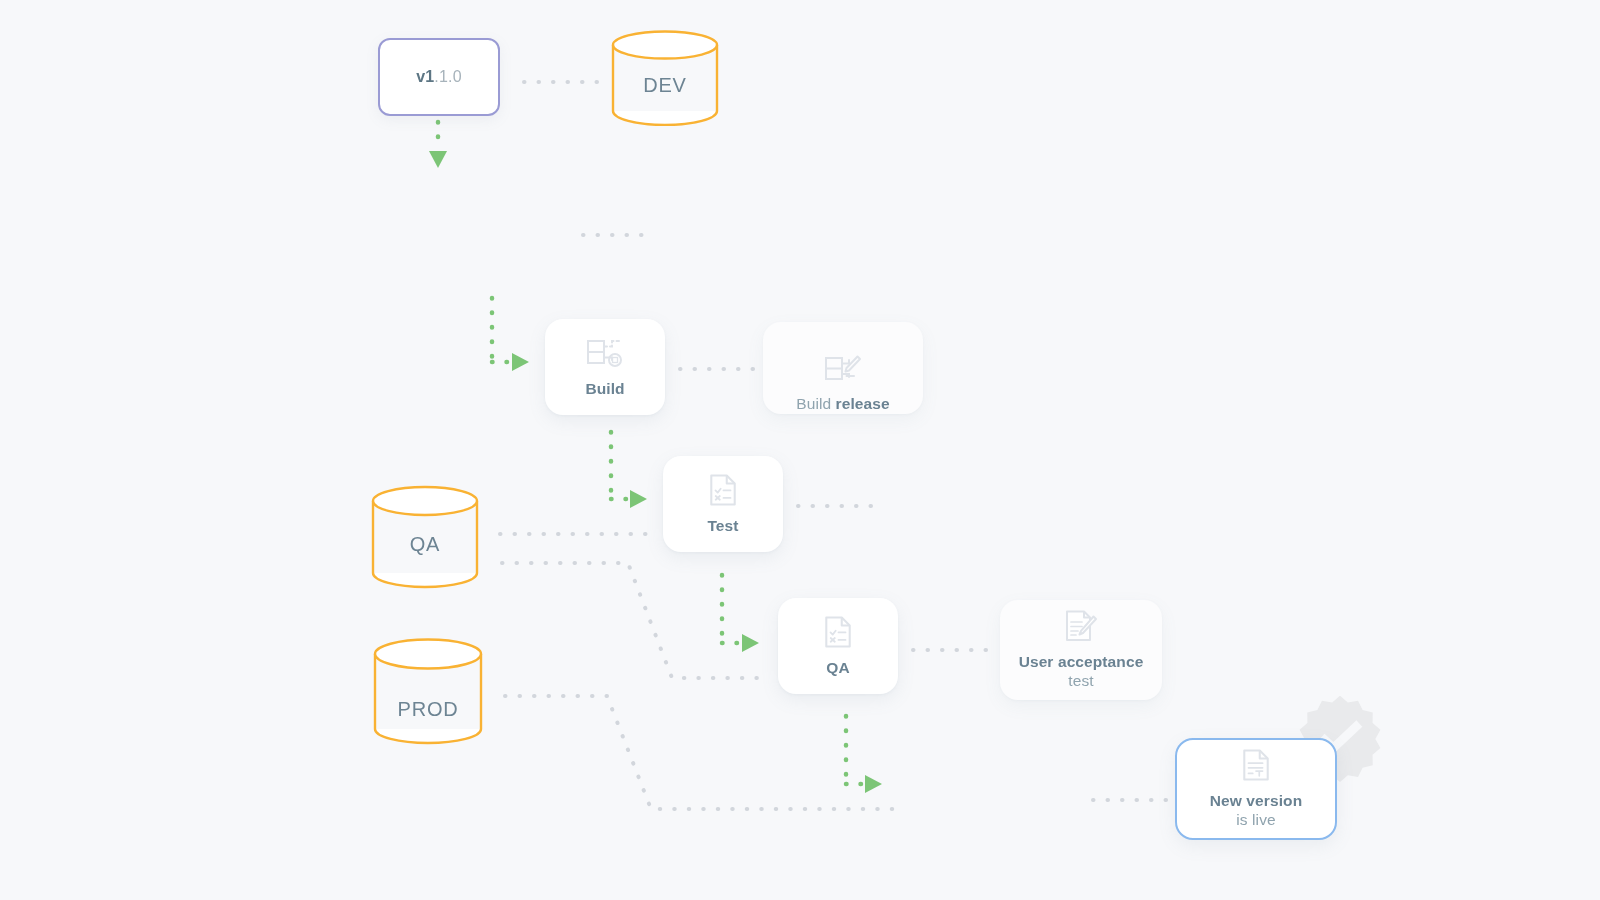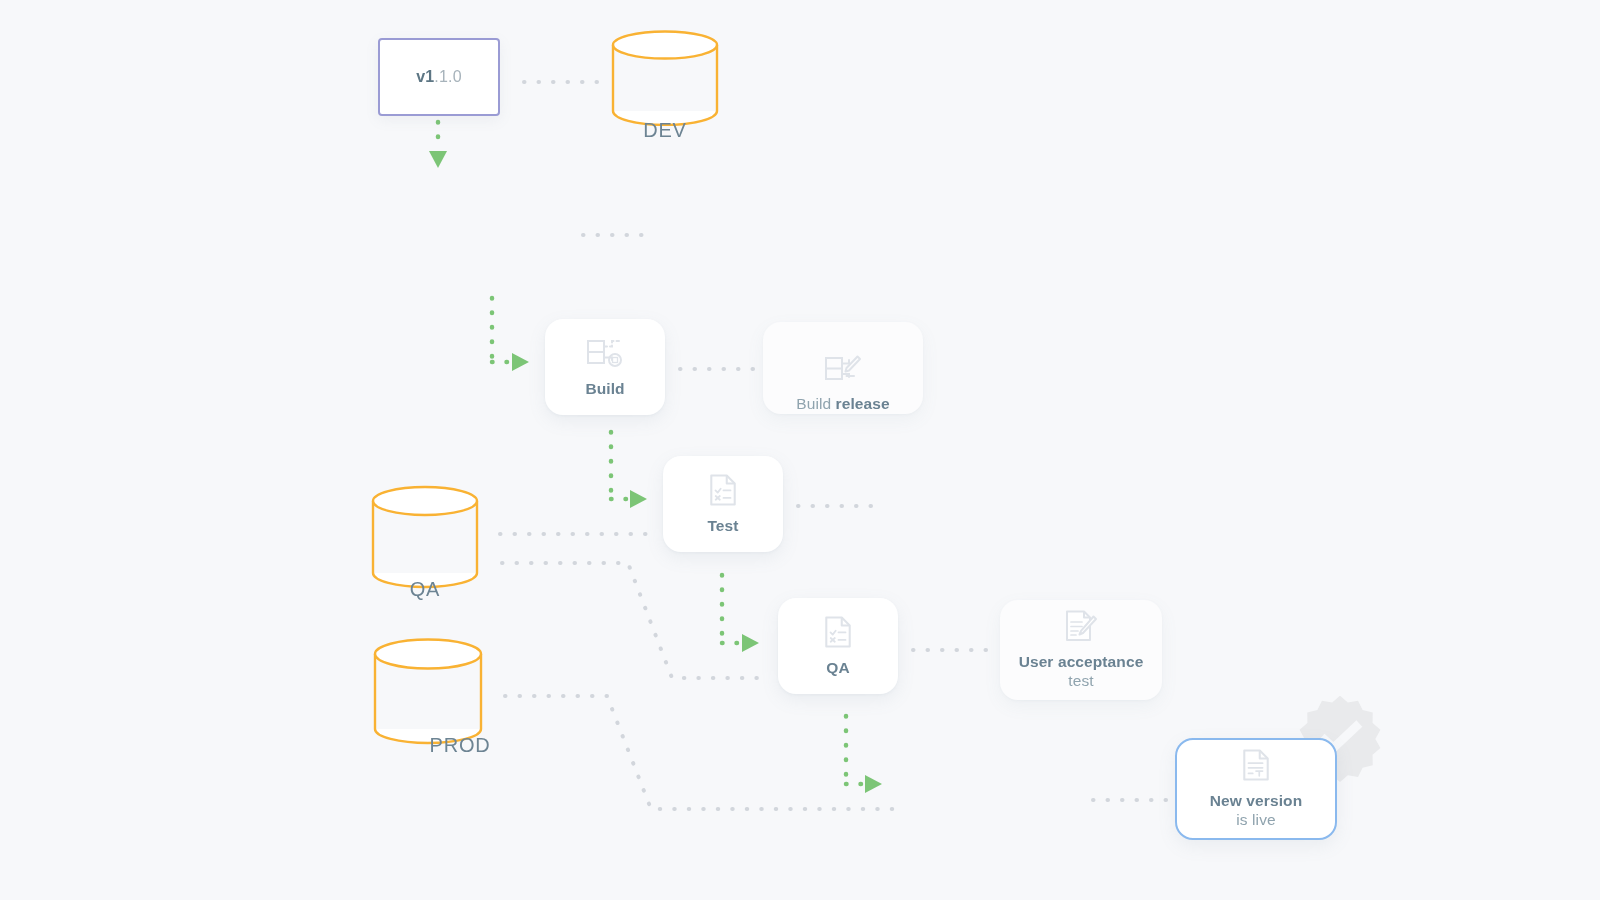--- a/index.html
+++ b/index.html
@@ -47,21 +47,21 @@
     box-shadow: 0 6px 18px rgba(120,135,160,0.07),
                 0 1px 3px rgba(120,135,160,0.05);
   }
   .card.outlined-blue {
     border: 2px solid #8ab9ee;
     box-shadow: 0 6px 18px rgba(120,135,160,0.10);
   }
   .card.outlined-purple {
     background: #ffffff;
     border: 2px solid #9a9bd4;
-    border-radius: 4px;
+    border-radius: 12px;
     box-shadow: 0 4px 14px rgba(120,135,160,0.09);
   }
 
   .node-icon {
     line-height: 0;
     margin-bottom: 10px;
   }
   .node-label {
     text-align: center;
     color: #6d8493;
@@ -88,21 +88,20 @@
   }
   .cyl-text {
     position: absolute;
     left: 0;
     width: 100%;
     text-align: center;
     color: #6d8493;
     font-size: 20px;
     letter-spacing: 0.8px;
     font-weight: 400;
-    margin-top: 45px;
   }
 
   
   .badge-seal {
     position: absolute;
     line-height: 0;
   }
 </style>
 </head>
 <body>
@@ -237,21 +236,21 @@
     <div class="cyl-text" style="top:48px;">QA</div>
   </div>
 
   <div class="cylinder" style="left:373px; top:637px; width:110px; height:110px;">
     <svg width="110" height="110" viewBox="0 0 110 110" xmlns="http://www.w3.org/2000/svg">
       <path d="M2,17 L2,92" stroke="#f9b233" stroke-width="2.4" fill="none"></path>
       <path d="M108,17 L108,92" stroke="#f9b233" stroke-width="2.4" fill="none"></path>
       <path d="M2,92 a53,14 0 0 0 106,0" stroke="#f9b233" stroke-width="2.4" fill="#ffffff"></path>
       <ellipse cx="55" cy="17" rx="53" ry="14.5" stroke="#f9b233" stroke-width="2.4" fill="#ffffff"></ellipse>
     </svg>
-    <div class="cyl-text" style="top:52px;padding-left:32px;">PROD</div>
+    <div class="cyl-text" style="top:61px;">PROD</div>
   </div>
 
   <div class="node card" style="left:778px; top:598px; width:120px; height:96px;">
     <div class="node-icon">
       <svg width="30" height="34" viewBox="0 0 32 36" xmlns="http://www.w3.org/2000/svg">
         <path d="M3.5,2.5 L20,2.5 L28.5,11 L28.5,33.5 L3.5,33.5 Z" fill="#ffffff" stroke="#dfe3e9" stroke-width="2.2" stroke-linejoin="round"></path>
         <path d="M20,2.5 L20,11 L28.5,11" fill="none" stroke="#dfe3e9" stroke-width="2.2" stroke-linejoin="round"></path>
         <path d="M8,18.5 L10.3,20.8 L13.5,16.6" fill="none" stroke="#dfe3e9" stroke-width="1.9" stroke-linecap="round" stroke-linejoin="round"></path>
         <path d="M16.5,18.5 L24,18.5" stroke="#dfe3e9" stroke-width="1.9" stroke-linecap="round"></path>
         <path d="M8.2,24.4 L12.6,28.4 M12.6,24.4 L8.2,28.4" stroke="#dfe3e9" stroke-width="1.9" stroke-linecap="round"></path>

